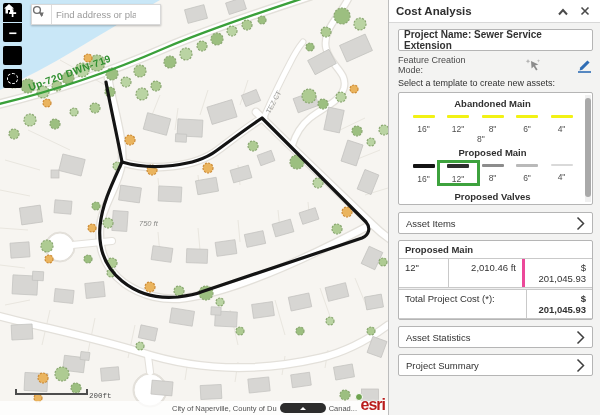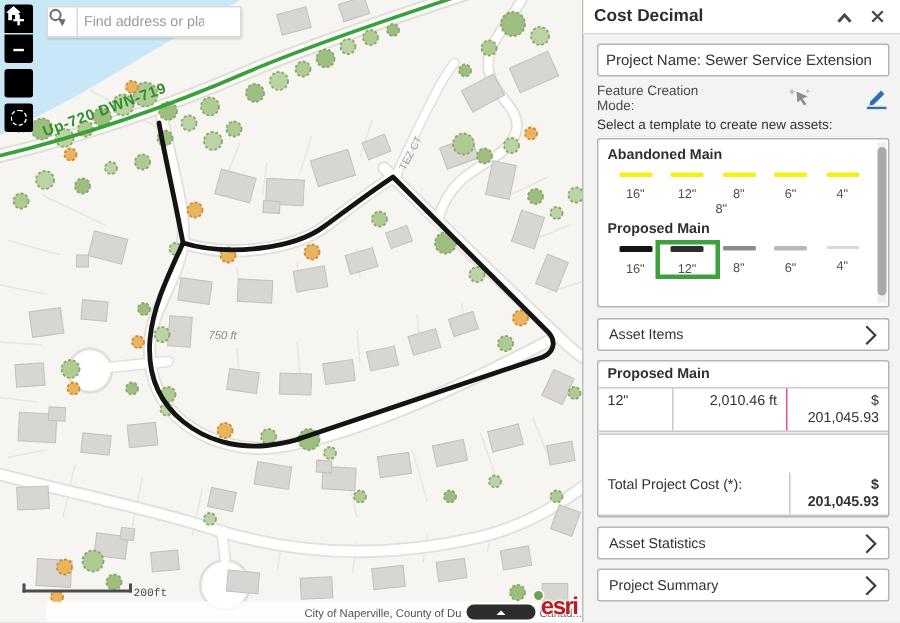--- a/index.html
+++ b/index.html
@@ -15,57 +15,57 @@
   .navbtn.gap{margin-top:4px;}
   .locate-ring{width:11px;height:11px;border:1.6px dashed #fff;border-radius:50%;}
   .searchbox{position:absolute;left:31px;top:4px;width:130px;height:21px;background:#fff;display:flex;align-items:center;z-index:5;box-shadow:0 1px 2px rgba(0,0,0,.25);border:1px solid #d9d9d9;}
   .dd{width:20px;height:100%;border-right:1px solid #dcdcdc;display:flex;align-items:center;justify-content:center;color:#6e6e6e;font-size:8px;cursor:pointer;flex:none;}
   .searchbox input{flex:1;min-width:0;border:none;outline:none;font-family:inherit;font-size:9.5px;color:#333;padding:0 4px;}
   .searchbox input::placeholder{color:#9a9a9a;}
   .mag{width:20px;flex:none;display:flex;align-items:center;justify-content:center;cursor:pointer;}
   .scalebar{position:absolute;left:15px;bottom:20px;z-index:4;font-family:Liberation Mono, monospace;}
   .scaleline{width:73px;height:6px;border-left:2px solid #4d4d4d;border-right:2px solid #4d4d4d;border-bottom:2px solid #4d4d4d;}
   .scalelabel{position:absolute;left:74px;top:3px;font-size:7.5px;color:#4d4d4d;white-space:nowrap;}
-  .attrib{position:absolute;left:0;right:0;bottom:0;height:14px;background:rgba(255,255,255,.78);z-index:4;font-size:7.5px;color:#525252;margin-left:31px;}
+  .attrib{position:absolute;left:0;right:0;bottom:0;height:14px;background:rgba(255,255,255,.78);z-index:4;font-size:7.5px;color:#525252;}
   .attrib-inner{position:absolute;left:172px;top:2px;display:flex;align-items:center;white-space:nowrap;}
   .attrib-pill{width:46px;height:10px;background:#2d2d2d;border-radius:5px;margin:0 3px;display:flex;align-items:center;justify-content:center;}
   .attrib-pill .caret{width:0;height:0;border-left:3px solid transparent;border-right:3px solid transparent;border-bottom:3px solid #fff;}
   .esri{position:absolute;right:0;bottom:0;z-index:5;font-size:16px;font-weight:bold;color:#b91c1c;letter-spacing:-1px;padding:0 3px 1px 8px;text-shadow:0 0 2px #fff,0 0 3px #fff;}
   .esri .globe{position:absolute;left:2px;top:-3px;width:8px;height:8px;border-radius:50%;background:#6fa34f;border:1px solid #fff;}
   
   .panel{width:212px;height:415px;background:#f3f3f2;border-left:1px solid #bdbdbd;display:flex;flex-direction:column;flex:none;font-size:10px;color:#323232;}
   .panel-header{height:23px;background:#fff;border-bottom:1px solid #d8d8d8;display:flex;align-items:center;padding:0 7px;flex:none;}
   .panel-title{font-size:11.5px;font-weight:bold;color:#2e2e2e;flex:1;}
   .hicon{width:16px;height:16px;display:flex;align-items:center;justify-content:center;cursor:pointer;margin-left:6px;color:#4a4a4a;}
   .panel-body{flex:1;padding:6px 7px 0 9px;position:relative;}
   .card{background:#fff;border:1px solid #b5b5b5;border-radius:2px;}
-  .project-card{height:22px;display:flex;align-items:center;padding:0 5px;font-size:10px;font-weight:normal;margin-bottom:3px;}
+  .project-card{height:22px;display:flex;align-items:center;padding:0 5px;font-size:10px;font-weight:bold;margin-bottom:3px;}
   .mode-row{height:22px;display:flex;align-items:center;margin-bottom:2px;gap:24px;}
   .mode-label{font-size:9px;color:#4a4a4a;flex:1;}
   .micon{margin-left:10px;cursor:pointer;display:flex;align-items:center;}
   .instruction{font-size:9px;margin:1px 0 4px;color:#323232;}
   .tpl-card{position:relative;height:113px;padding:3px 12px 0 6px;overflow:hidden;margin-bottom:7px;}
-  .tpl-title{font-size:9.5px;font-weight:bold;margin:2px 0 3px;color:#303030;}
+  .tpl-title{text-align:center;font-size:9.5px;font-weight:bold;margin:2px 0 3px;color:#303030;}
   .tpl-row{display:flex;justify-content:space-between;padding:0 2px;}
   .tpl-item{width:33px;display:flex;flex-direction:column;align-items:center;position:relative;cursor:pointer;padding-top:3px;}
   .tpl-swatch{width:22px;border-radius:1px;}
   .tpl-label{font-size:8.5px;color:#4f4f4f;margin-top:6px;}
   .tpl-item.selected::after{content:"";position:absolute;left:-5px;right:-5px;top:-1px;bottom:-2px;border:3px solid #3da23d;}
   .tpl-overflow{height:11px;font-size:8.5px;color:#4f4f4f;padding-left:72px;}
   .tpl-track{position:absolute;right:1px;top:2px;bottom:2px;width:6px;background:#f0f0f0;}
   .tpl-thumb{position:absolute;right:1px;top:5px;bottom:7px;width:6px;background:#a9a9a9;border-radius:3px;}
   .section-row{height:22px;display:flex;align-items:center;justify-content:space-between;padding:0 7px;cursor:pointer;}
   .section-label{font-size:9.5px;}
   .cost-card{margin-top:6px;margin-bottom:6px;}
   .t-head{padding:3px 6px;font-weight:bold;font-size:9.5px;border-bottom:1px solid #c9c9c9;}
   .t-row{display:flex;border-bottom:1px solid #c9c9c9;font-size:9.5px;}
   .t-c1{width:50px;padding:3px 6px;border-right:1px solid #c9c9c9;}
-  .t-c2{width:76px;padding:3px 6px;border-right:1px solid #ec4899;text-align:right;}
+  .t-c2{width:76px;padding:3px 6px;border-right:3px solid #ec4899;text-align:right;}
   .t-c3{flex:1;padding:3px 6px;text-align:right;}
-  .t-total{display:flex;border-bottom:1px solid #c9c9c9;font-size:9.5px;margin-top:25px;}
+  .t-total{display:flex;border-bottom:1px solid #c9c9c9;font-size:9.5px;}
   .t-tlabel{flex:1;padding:3px 6px;}
   .t-tvalue{width:66px;padding:3px 6px;text-align:right;font-weight:bold;border-left:1px solid #c9c9c9;}
   .t-sep{height:2px;background:#efefef;border-bottom:1px solid #c9c9c9;}
   .t-note{padding:3px 6px;font-size:8.5px;font-style:italic;color:#4f4f4f;}
   .stats-row{margin-bottom:6px;}
   .summary-row{margin-bottom:0;}
 </style>
 </head>
 <body>
 
@@ -312,21 +312,21 @@
             <span class="caret"></span>
           </span>
         <span>Canad...</span>
       </div>
     </div>
     <div class="esri"><span class="globe"></span><span>esri</span></div>
   </div>
 
   <div class="panel">
     <div class="panel-header">
-      <span class="panel-title">Cost Decimal</span>
+      <span class="panel-title">Cost Analysis</span>
       <span class="hicon">
         <svg width="12" height="9" viewBox="0 0 12 9">
             <path d="M2,7.5 L6,3 L10,7.5" fill="none" stroke="#4a4a4a" stroke-width="2"></path>
           </svg>
       </span>
       <span class="hicon">
         <svg width="10" height="10" viewBox="0 0 10 10">
             <path d="M1.5,1.5 L8.5,8.5 M8.5,1.5 L1.5,8.5" stroke="#4a4a4a" stroke-width="1.6"></path>
           </svg>
       </span>
@@ -397,20 +397,21 @@
             </div>
             <div class="tpl-item">
               <div class="tpl-swatch" style="height: 2.5px; background: rgb(185, 185, 185);"></div>
               <div class="tpl-label">6"</div>
             </div>
             <div class="tpl-item">
               <div class="tpl-swatch" style="height: 2px; background: rgb(217, 217, 217);"></div>
               <div class="tpl-label">4"</div>
             </div>
           </div>
+        <div class="tpl-title" style="margin-top:7px;">Proposed Valves</div>
         <div class="tpl-track"></div>
         <div class="tpl-thumb"></div>
       </div>
 
       <div class="card section-row">
         <span class="section-label">Asset Items</span>
         <svg width="9" height="15" viewBox="0 0 9 15">
             <path d="M1.5,1.5 L7.5,7.5 L1.5,13.5" fill="none" stroke="#3f3f3f" stroke-width="1.5"></path>
           </svg>
       </div>

